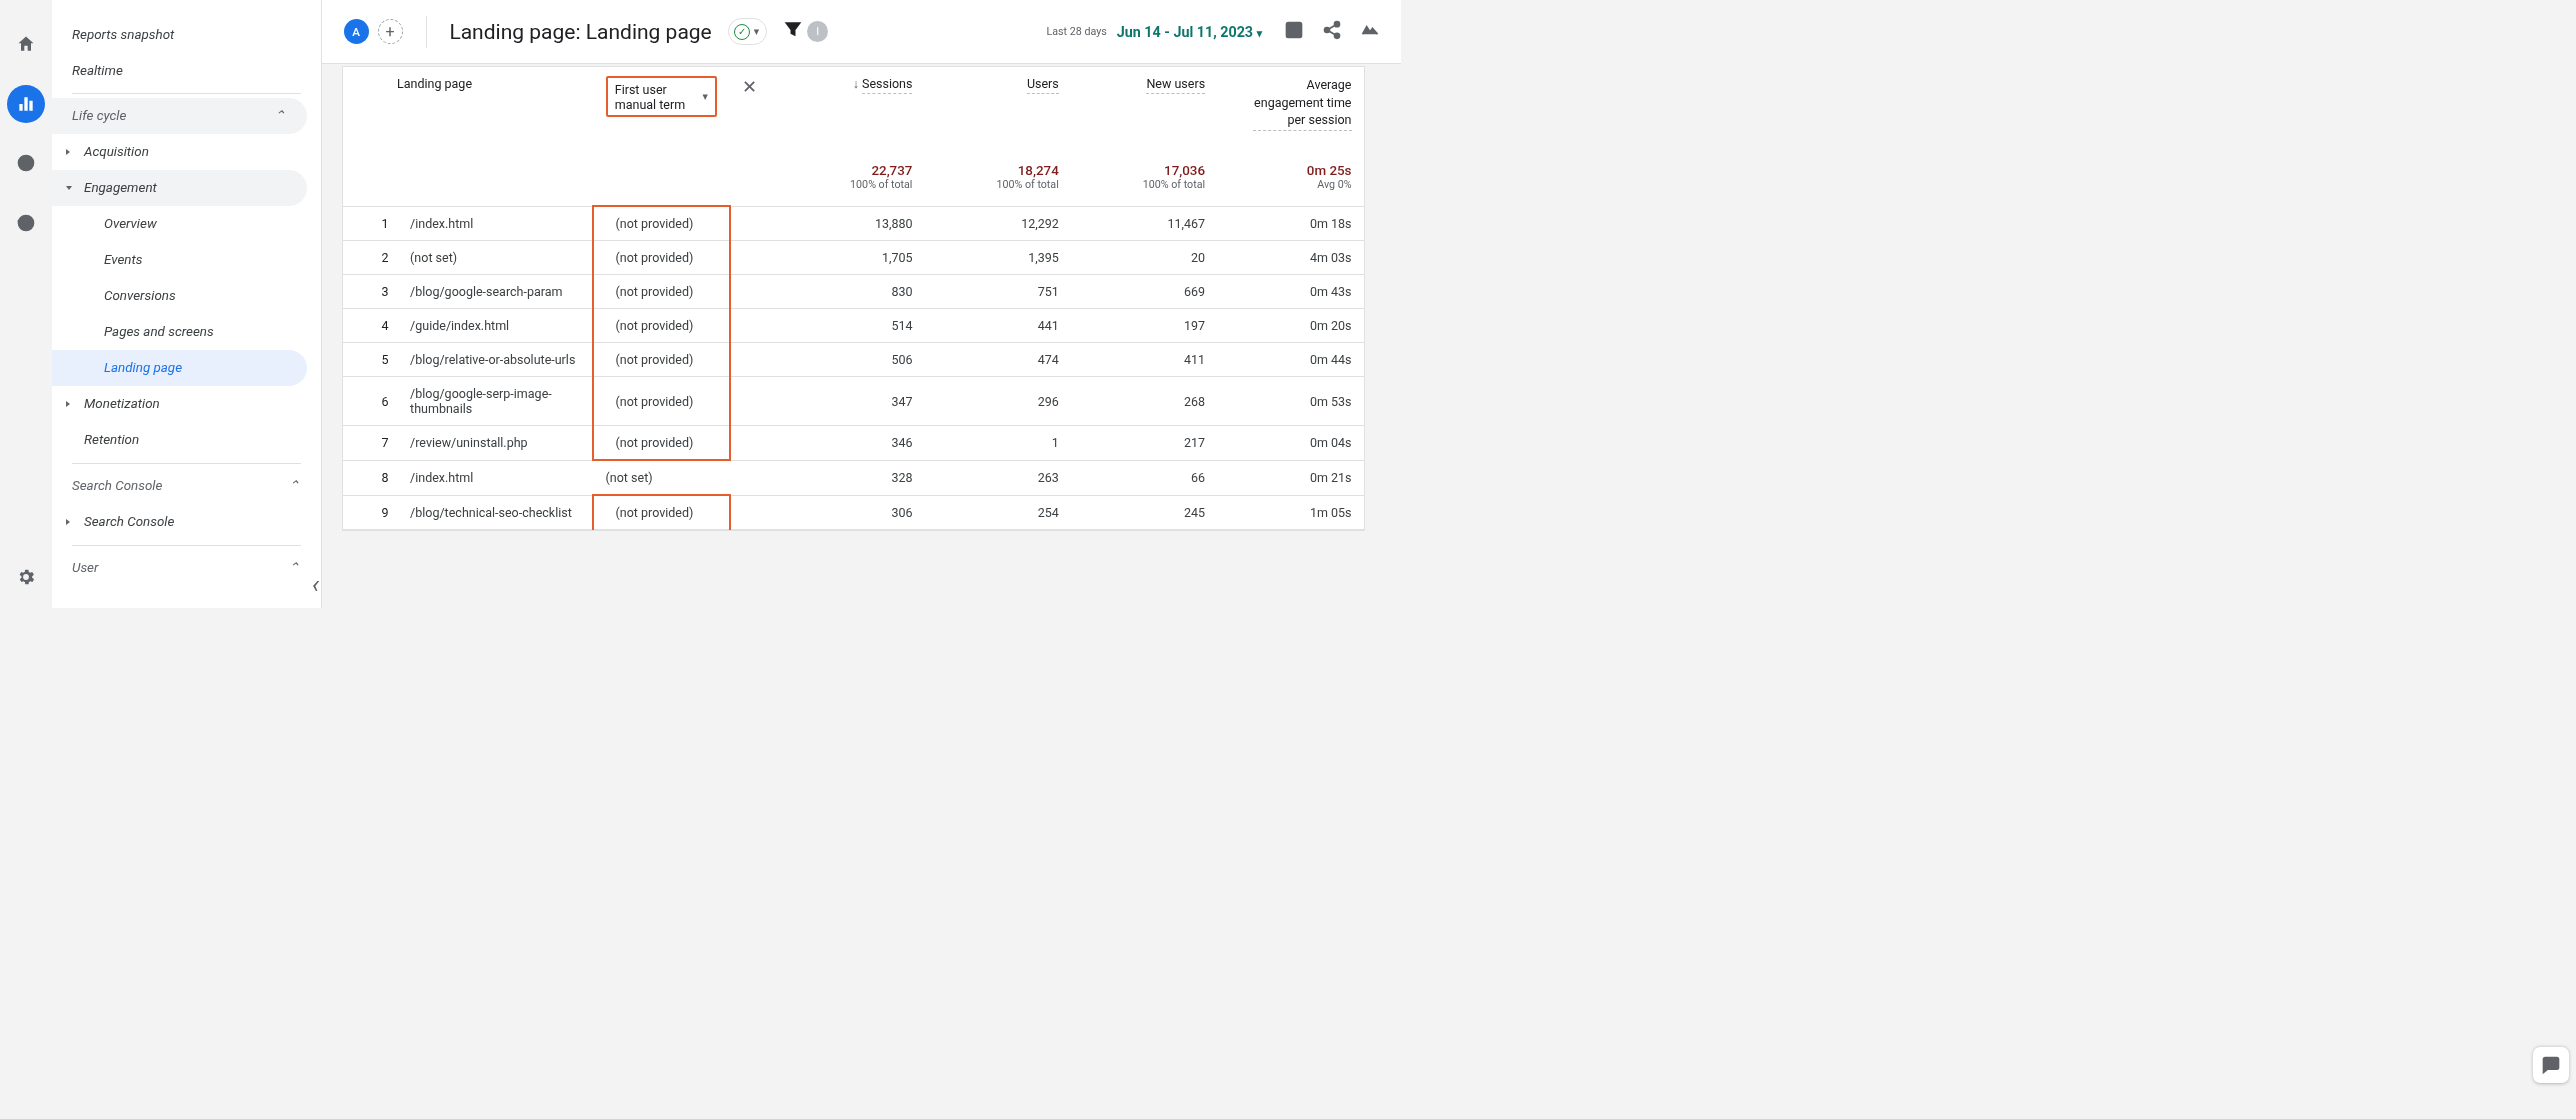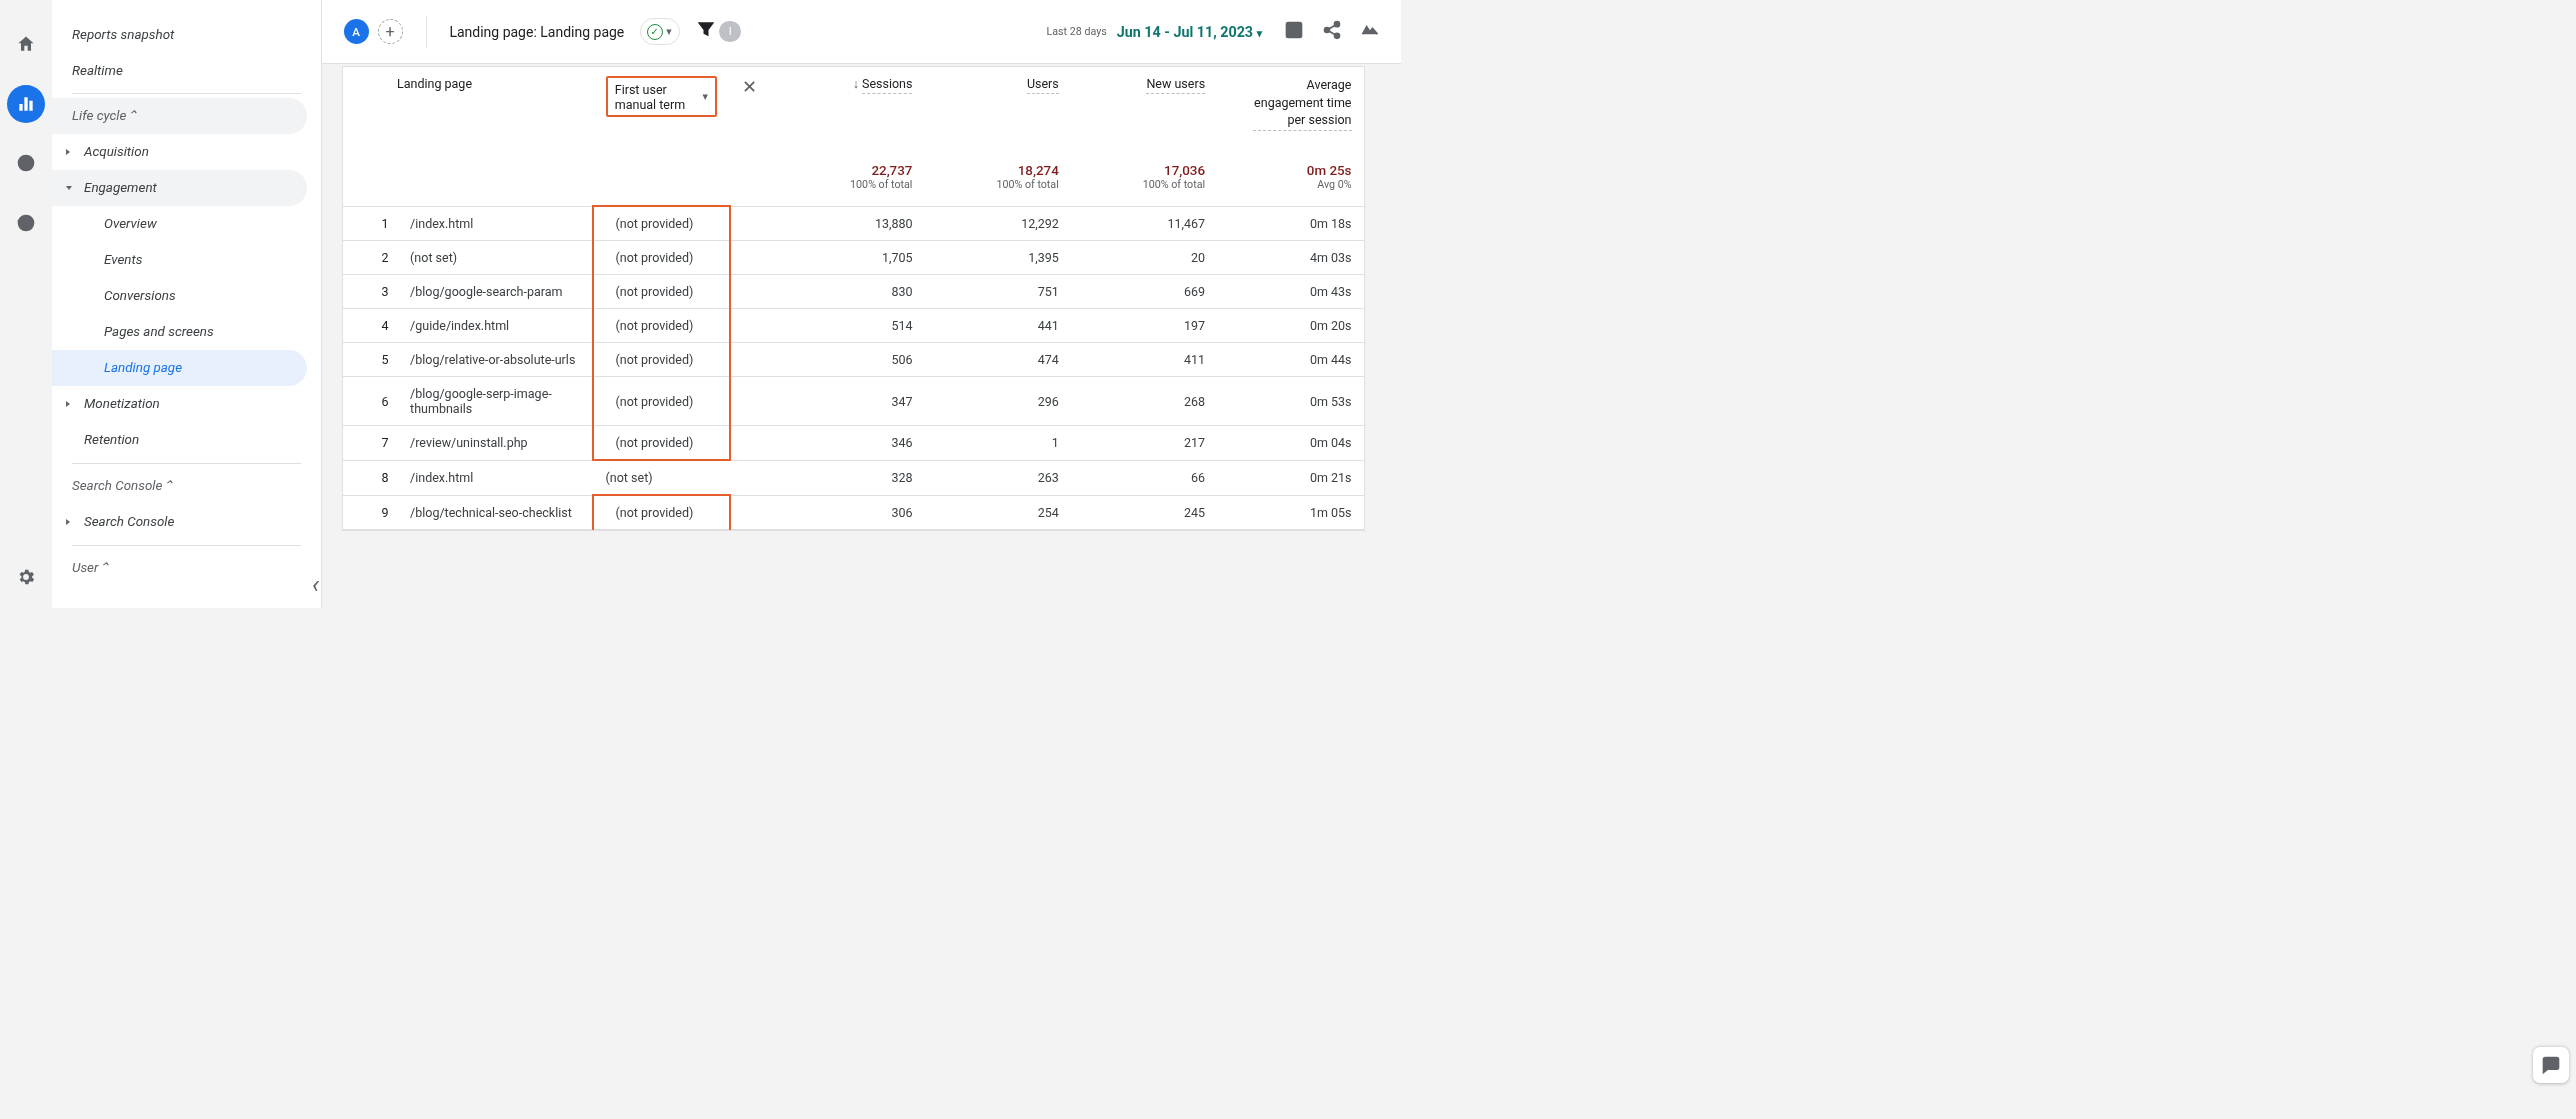--- a/index.html
+++ b/index.html
@@ -58,20 +58,21 @@
     padding: 0 20px;
     color: var(--txt);
     cursor: pointer;
   }
   .nav-sep {
     margin: 5.4px 20px 3.6px 20px;
     border-top: 0.9px solid var(--border);
   }
   .nav-group {
     color: var(--txt-sub);
+    justify-content: space-between;
     padding-right: 21.5px;
   }
   .nav-group .chev { color: var(--txt-sub); }
   .nav-sub { padding-left: 32px; position:relative; font-size:13.4px; }
   .nav-sub::before {
     content:''; position:absolute; left:14.3px; top:50%; transform:translateY(-50%);
     border-left:4.5px solid currentColor; border-top:3.6px solid transparent; border-bottom:3.6px solid transparent;
     opacity:.8;
   }
   .nav-sub.open::before {
@@ -117,21 +118,21 @@
   .plus-circ {
     width:25px;height:25px;border-radius:50%;
     border:1.3px dashed #9aa0a6;
     display:flex;align-items:center;justify-content:center;
     color:#5f6368; font-size:16px; margin-left:9px;
   }
   .topbar-sep {
     width:0.9px; height:32px; background:var(--border);
     margin: 0 23px;
   }
-  .title { font-size:14px; color:#202124; font-weight:400; }
+  .title { font-size:21px; color:#202124; font-weight:400; }
   .status-pill {
     margin-left:16px; display:flex; align-items:center;
     border:0.9px solid var(--border); border-radius: 16px;
     height:27px; padding:0 7.2px 0 5.4px; gap:3.6px;
   }
   .check-circ {
     width:16px;height:16px;border-radius:50%;
     border:1.8px solid #1e8e3e;color:#1e8e3e;
     display:flex;align-items:center;justify-content:center;font-size:10px;
   }

